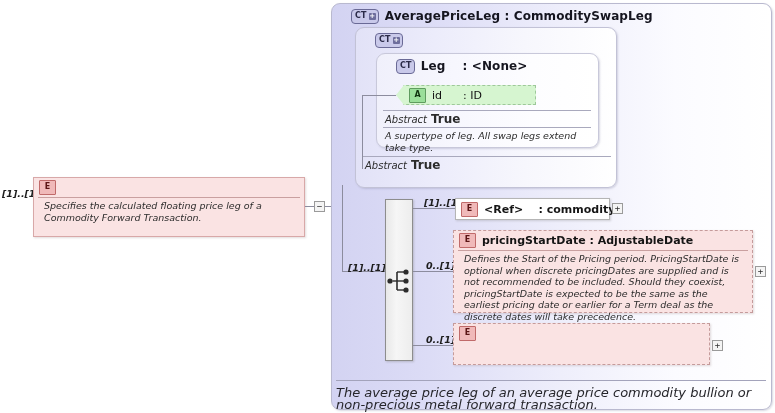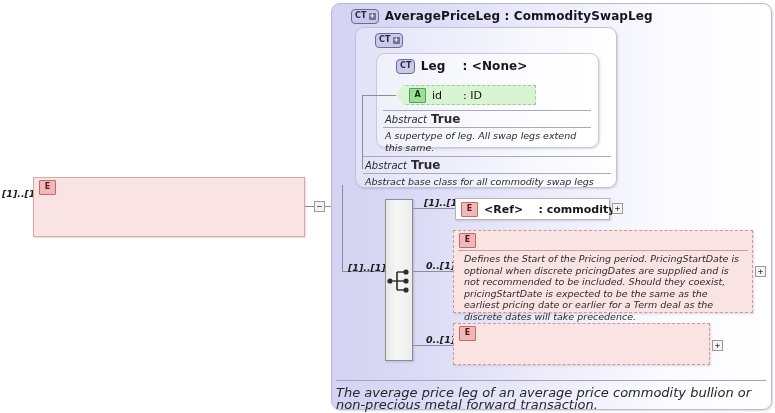--- a/index.html
+++ b/index.html
@@ -242,20 +242,21 @@
 </style>
 </head>
 <body>
 
 <div class="abs card" style="left:2px; top:188px;">[1]..[1]</div>
 
 <div class="abs el-box" style="left:33px; top:177px; width:272px; height:60px;">
   <div class="el-head">
     <span class="badge-e">E</span>
   </div>
+  <div class="el-doc">Specifies the calculated floating price leg of a Commodity Forward Transaction.</div>
 </div>
 
 <div class="abs line-h" style="left:305px; top:206px; width:9px;"></div>
 <div class="abs toggle" style="left:314px; top:201px;">−</div>
 <div class="abs line-h" style="left:325px; top:206px; width:35px;"></div>
 
 <div class="abs ct-panel" style="left:331px; top:3px; width:441px; height:407px;">
 
   <div class="ct-head" style="padding-top:3px;">
     <span class="badge-ct">
@@ -276,41 +277,40 @@
         <span class="plus">+</span>
     </span>
   </div>
 
   <div class="abs" style="left:7px; top:128px; width:248px;">
     <div class="anno">
       <div class="anno-row">
         <span class="anno-key">Abstract</span>
         <span class="anno-val">True</span>
       </div>
-      <div class="anno-doc">Abstract base class for all commodity swap legs</div>
     </div>
   </div>
 </div>
 
 <div class="abs ct-panel inner2" style="left:376px; top:53px; width:223px; height:95px;">
 
   <div class="ct-head" style="padding-top:3px;">
     <span class="badge-ct">
       <span>CT</span>
     </span>
     <span class="ct-title"><span>Leg</span>&nbsp;&nbsp;&nbsp;&nbsp;<span class="sep">:</span>&nbsp;<span>&lt;None&gt;</span></span>
   </div>
 
   <div class="abs" style="left:6px; top:56px; width:208px;">
     <div class="anno">
       <div class="anno-row">
         <span class="anno-key">Abstract</span>
         <span class="anno-val">True</span>
       </div>
-      <div class="anno-doc">A supertype of leg. All swap legs extend this same.</div>
+      <div class="anno-doc">A supertype of leg. All swap legs extend take type.</div>
     </div>
   </div>
 </div>
 
 <div class="abs line-v" style="left:362px; top:95px; height:74px;"></div>
 <div class="abs line-h" style="left:362px; top:95px; width:34px;"></div>
 
 <div class="abs attr-box" style="left:396px; top:85px; width:140px; height:20px;">
   <span class="badge-a">A</span>
   <span class="attr-name"><span>id</span>&nbsp;&nbsp;&nbsp;&nbsp;&nbsp;&nbsp;<span>:</span>&nbsp;<span>ID</span></span>
@@ -346,20 +346,21 @@
   </div>
 </div>
 <div class="abs toggle" style="left:612px; top:203px;">+</div>
 
 <div class="abs line-h" style="left:413px; top:271px; width:42px;"></div>
 <div class="abs card" style="left:426px; top:260px;">0..[1]</div>
 
 <div class="abs el-box optional" style="left:453px; top:230px; width:300px; height:83px;">
   <div class="el-head">
     <span class="badge-e">E</span>
+    <span class="el-name"><span>pricingStartDate</span>&nbsp;<span>:</span>&nbsp;<span>AdjustableDate</span></span>
   </div>
   <div class="el-doc">Defines the Start of the Pricing period. PricingStartDate is optional when discrete pricingDates are supplied and is not recommended to be included. Should they coexist, pricingStartDate is expected to be the same as the earliest pricing date or earlier for a Term deal as the discrete dates will take precedence.</div>
 </div>
 <div class="abs toggle" style="left:755px; top:266px;">+</div>
 
 <div class="abs line-h" style="left:413px; top:345px; width:42px;"></div>
 <div class="abs card" style="left:426px; top:334px;">0..[1]</div>
 
 <div class="abs el-box optional" style="left:453px; top:323px; width:257px; height:42px;">
   <div class="el-head">

